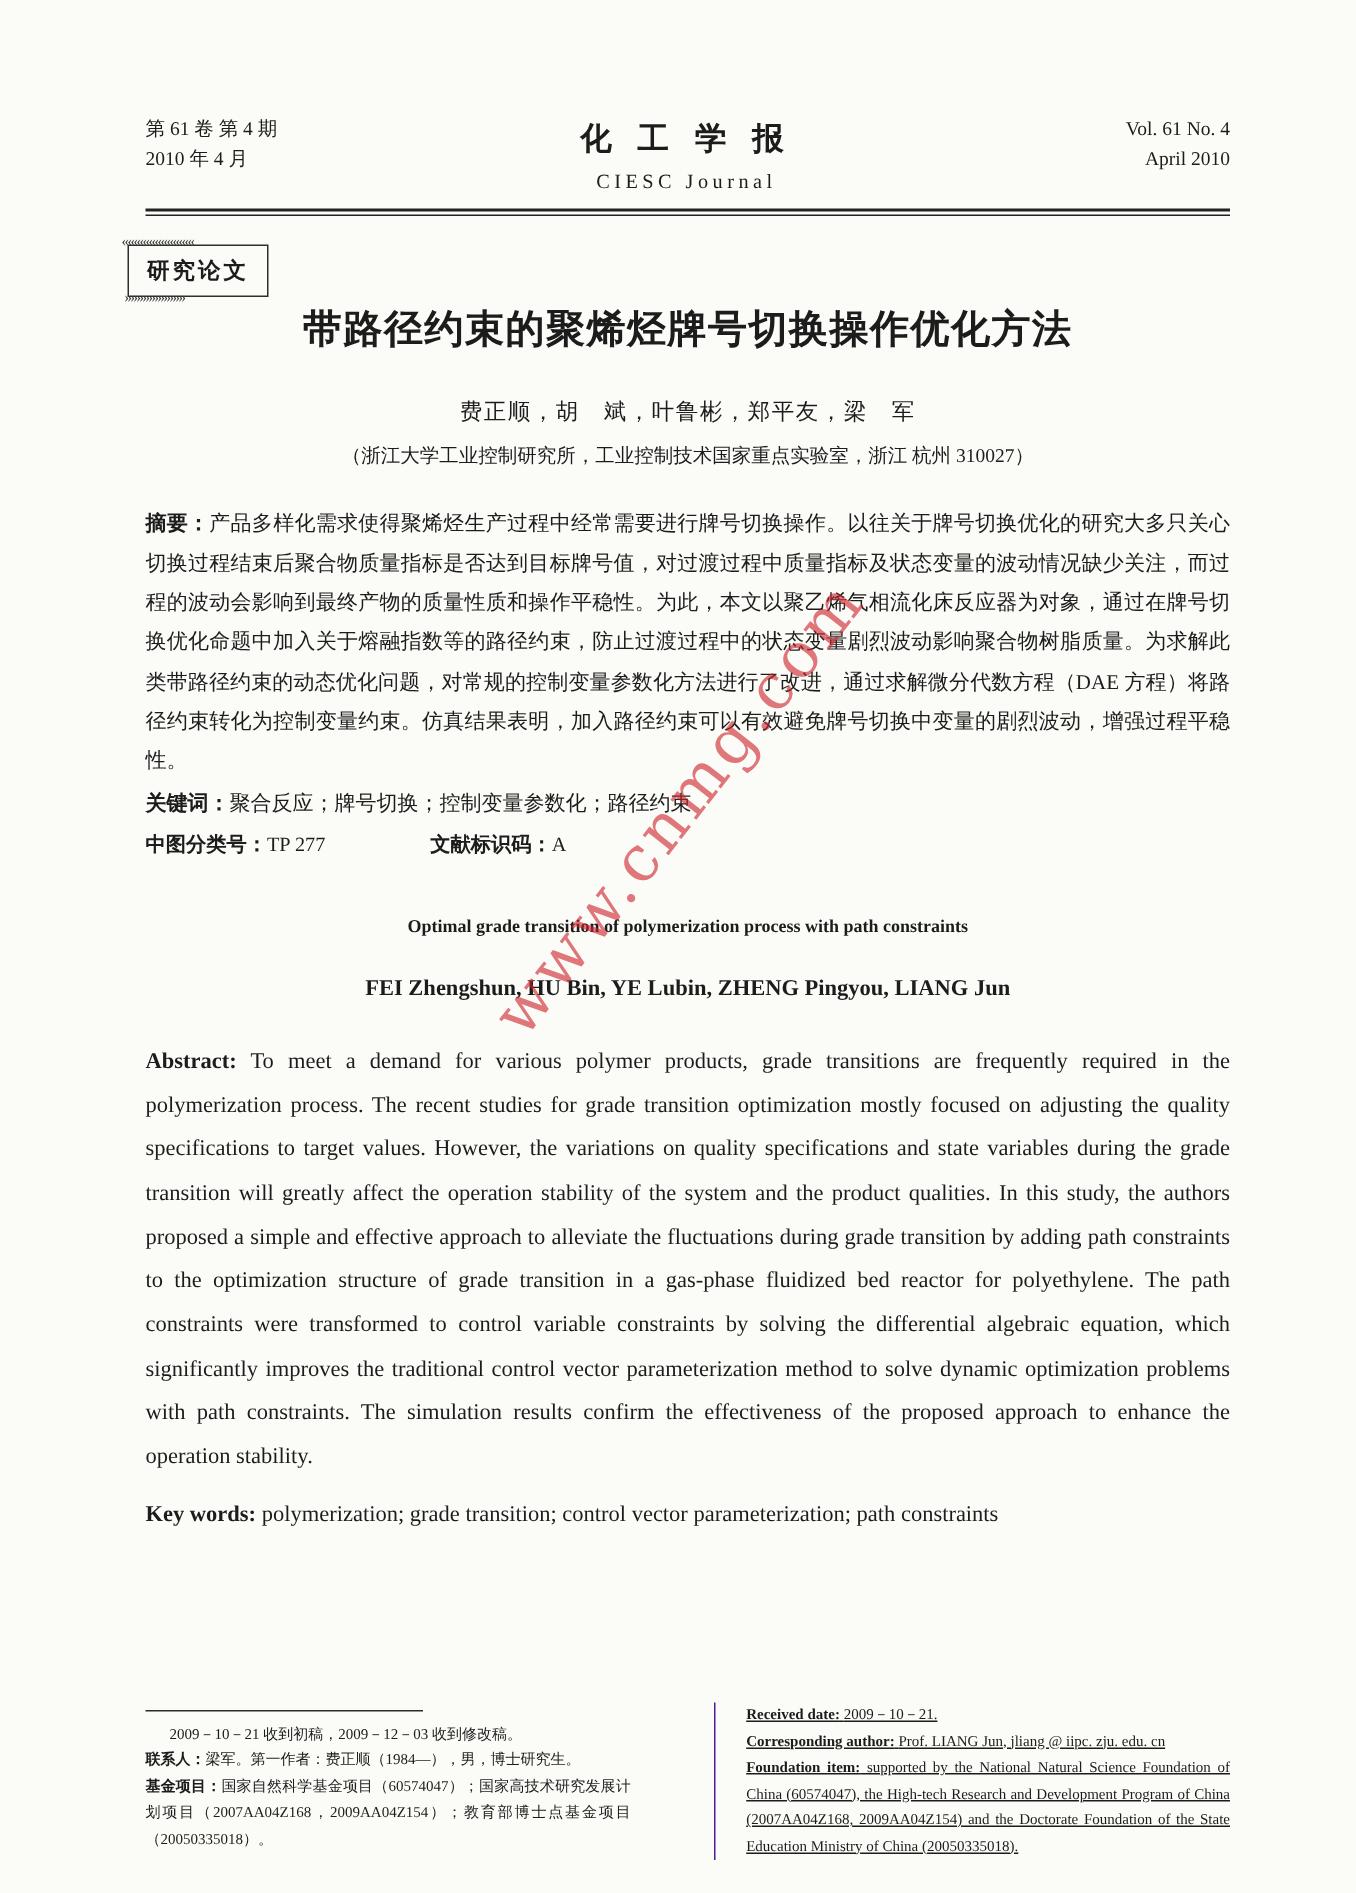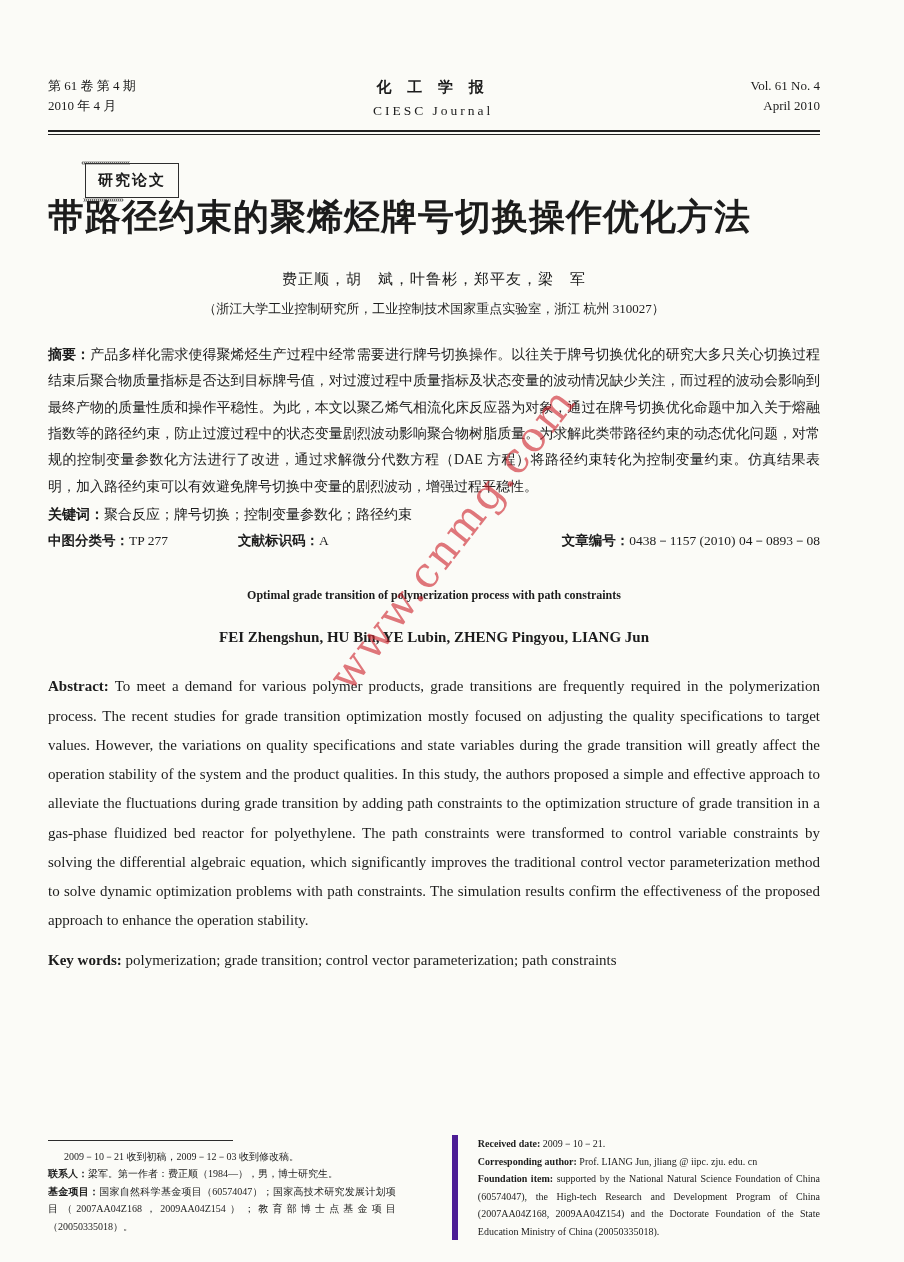--- a/index.html
+++ b/index.html
@@ -6,72 +6,72 @@
   html, body { width: 904px; height: 1262px; }
   body {
     background: #fbfbf7;
     color: #1c1c1c;
     font-family: "Liberation Serif", "DejaVu Serif", serif;
     position: relative;
     overflow: hidden;
   }
   .page {
     width: 904px; height: 1262px;
-    padding: 76px 84px 22px 48px;
+    padding: 76px 84px 22px 97px;
     display: flex; flex-direction: column;
     position: relative;
   }
 
   
   .journal-header { display: flex; justify-content: space-between; align-items: flex-start; }
   .jh-col { font-size: 13px; line-height: 1.55; }
   .jh-left { text-align: left; }
   .jh-center { text-align: center; }
-  .jh-center .cn { font-size: 15px; font-weight: bold; letter-spacing: 6px; }
+  .jh-center .cn { font-size: 21px; font-weight: bold; letter-spacing: 6px; }
   .jh-center .en { font-size: 13.5px; letter-spacing: 3px; margin-top: 2px; }
   .jh-right { text-align: right; margin-left: 20px; }
   .header-rules { margin-top: 8px; }
   .header-rules .r1 { border-top: 2.5px solid #222; }
   .header-rules .r2 { border-top: 1px solid #222; margin-top: 2px; }
 
   
   .badge-wrap { position: absolute; left: 85px; top: 158px; width: 94px; }
   .badge-deco { font-size: 10px; color: #3a3a3a; letter-spacing: -1px; line-height: 0.8; white-space: nowrap; overflow: hidden; }
   .badge-deco.top { margin-left: -4px; margin-bottom: -3px; }
   .badge-deco.bottom { margin-left: -2px; margin-top: -3px; }
   .badge-box {
     border: 1.6px solid #2e2e2e;
     padding: 7px 6px;
     text-align: center;
     font-size: 15px; font-weight: bold; letter-spacing: 2px;
     background: transparent;
   }
 
   
-  .cn-title { margin-top: 58px; text-align: left; font-size: 36px; font-weight: bold; letter-spacing: 1px; }
+  .cn-title { margin-top: 58px; text-align: center; font-size: 26px; font-weight: bold; letter-spacing: 1px; }
   .cn-authors { margin-top: 28px; text-align: center; font-size: 15px; letter-spacing: 1px; }
   .cn-affil { margin-top: 11px; text-align: center; font-size: 13px; }
   .cn-abstract { margin-top: 24px; font-size: 14px; line-height: 1.88; text-align: justify; }
   .cn-keywords { margin-top: 2px; font-size: 14px; line-height: 1.88; text-align: justify; }
   .lbl { font-weight: bold; }
   .cn-class { margin-top: 4px; font-size: 13.5px; display: flex; }
   .cn-class .seg2 { margin-left: 70px; }
   .cn-class .seg3 { margin-left: auto; }
 
   
   .en-title { margin-top: 38px; text-align: center; font-size: 12px; font-weight: bold; }
   .en-authors { margin-top: 26px; text-align: center; font-size: 15px; font-weight: bold; }
   .en-affil { margin-top: 12px; text-align: center; font-size: 13.5px; font-style: italic; line-height: 1.75; }
   .en-abstract { margin-top: 26px; font-size: 15px; line-height: 1.95; text-align: justify; }
   .en-keywords { margin-top: 16px; font-size: 15px; }
 
   
   .footnotes { margin-top: auto; display: flex; align-items: center; font-size: 10px; line-height: 1.75; gap: 36px; }
   .fn-left { width: 50%; padding-right: 20px; }
-  .fn-right { width: 50%; border-left: 6px solid #4c1d95; padding-left: 20px; }
+  .fn-right { width: 50%; border-left: 1px solid #4c1d95; padding-left: 20px; text-decoration: underline; }
   .fn-rule { width: 185px; border-top: 1.2px solid #2c2c2c; margin-bottom: 7px; }
   .fn-left p, .fn-right p { text-align: justify; }
   .fn-indent { text-indent: 1.6em; }
 
   
   .watermark {
     position: absolute;
     left: 338px; top: 660px;
     transform: rotate(-52deg);
     transform-origin: left center;
@@ -117,21 +117,20 @@
   <div class="cn-authors">费正顺，胡　斌，叶鲁彬，郑平友，梁　军</div>
   <div class="cn-affil">（浙江大学工业控制研究所，工业控制技术国家重点实验室，浙江 杭州 310027）</div>
 
   <p class="cn-abstract"><span class="lbl">摘要：</span><span>产品多样化需求使得聚烯烃生产过程中经常需要进行牌号切换操作。以往关于牌号切换优化的研究大多只关心切换过程结束后聚合物质量指标是否达到目标牌号值，对过渡过程中质量指标及状态变量的波动情况缺少关注，而过程的波动会影响到最终产物的质量性质和操作平稳性。为此，本文以聚乙烯气相流化床反应器为对象，通过在牌号切换优化命题中加入关于熔融指数等的路径约束，防止过渡过程中的状态变量剧烈波动影响聚合物树脂质量。为求解此类带路径约束的动态优化问题，对常规的控制变量参数化方法进行了改进，通过求解微分代数方程（DAE 方程）将路径约束转化为控制变量约束。仿真结果表明，加入路径约束可以有效避免牌号切换中变量的剧烈波动，增强过程平稳性。</span></p>
 
   <p class="cn-keywords"><span class="lbl">关键词：</span><span>聚合反应；牌号切换；控制变量参数化；路径约束</span></p>
 
   <div class="cn-class">
     <span class="seg1"><span class="lbl">中图分类号：</span><span>TP 277</span></span>
     <span class="seg2"><span class="lbl">文献标识码：</span><span>A</span></span>
-    <span class="seg3"><span class="lbl">文章编号：</span><span>0438－1157 (2010) 04－0893－08</span></span>
   </div>
 
   <h2 class="en-title">Optimal grade transition of polymerization process with path constraints</h2>
   <div class="en-authors">FEI Zhengshun, HU Bin, YE Lubin, ZHENG Pingyou, LIANG Jun</div>
 
   <p class="en-abstract"><span class="lbl">Abstract:</span> <span>To meet a demand for various polymer products, grade transitions are frequently required in the polymerization process. The recent studies for grade transition optimization mostly focused on adjusting the quality specifications to target values. However, the variations on quality specifications and state variables during the grade transition will greatly affect the operation stability of the system and the product qualities. In this study, the authors proposed a simple and effective approach to alleviate the fluctuations during grade transition by adding path constraints to the optimization structure of grade transition in a gas-phase fluidized bed reactor for polyethylene. The path constraints were transformed to control variable constraints by solving the differential algebraic equation, which significantly improves the traditional control vector parameterization method to solve dynamic optimization problems with path constraints. The simulation results confirm the effectiveness of the proposed approach to enhance the operation stability.</span></p>
 
   <p class="en-keywords"><span class="lbl">Key words:</span> <span>polymerization; grade transition; control vector parameterization; path constraints</span></p>
 
   <div class="footnotes">

